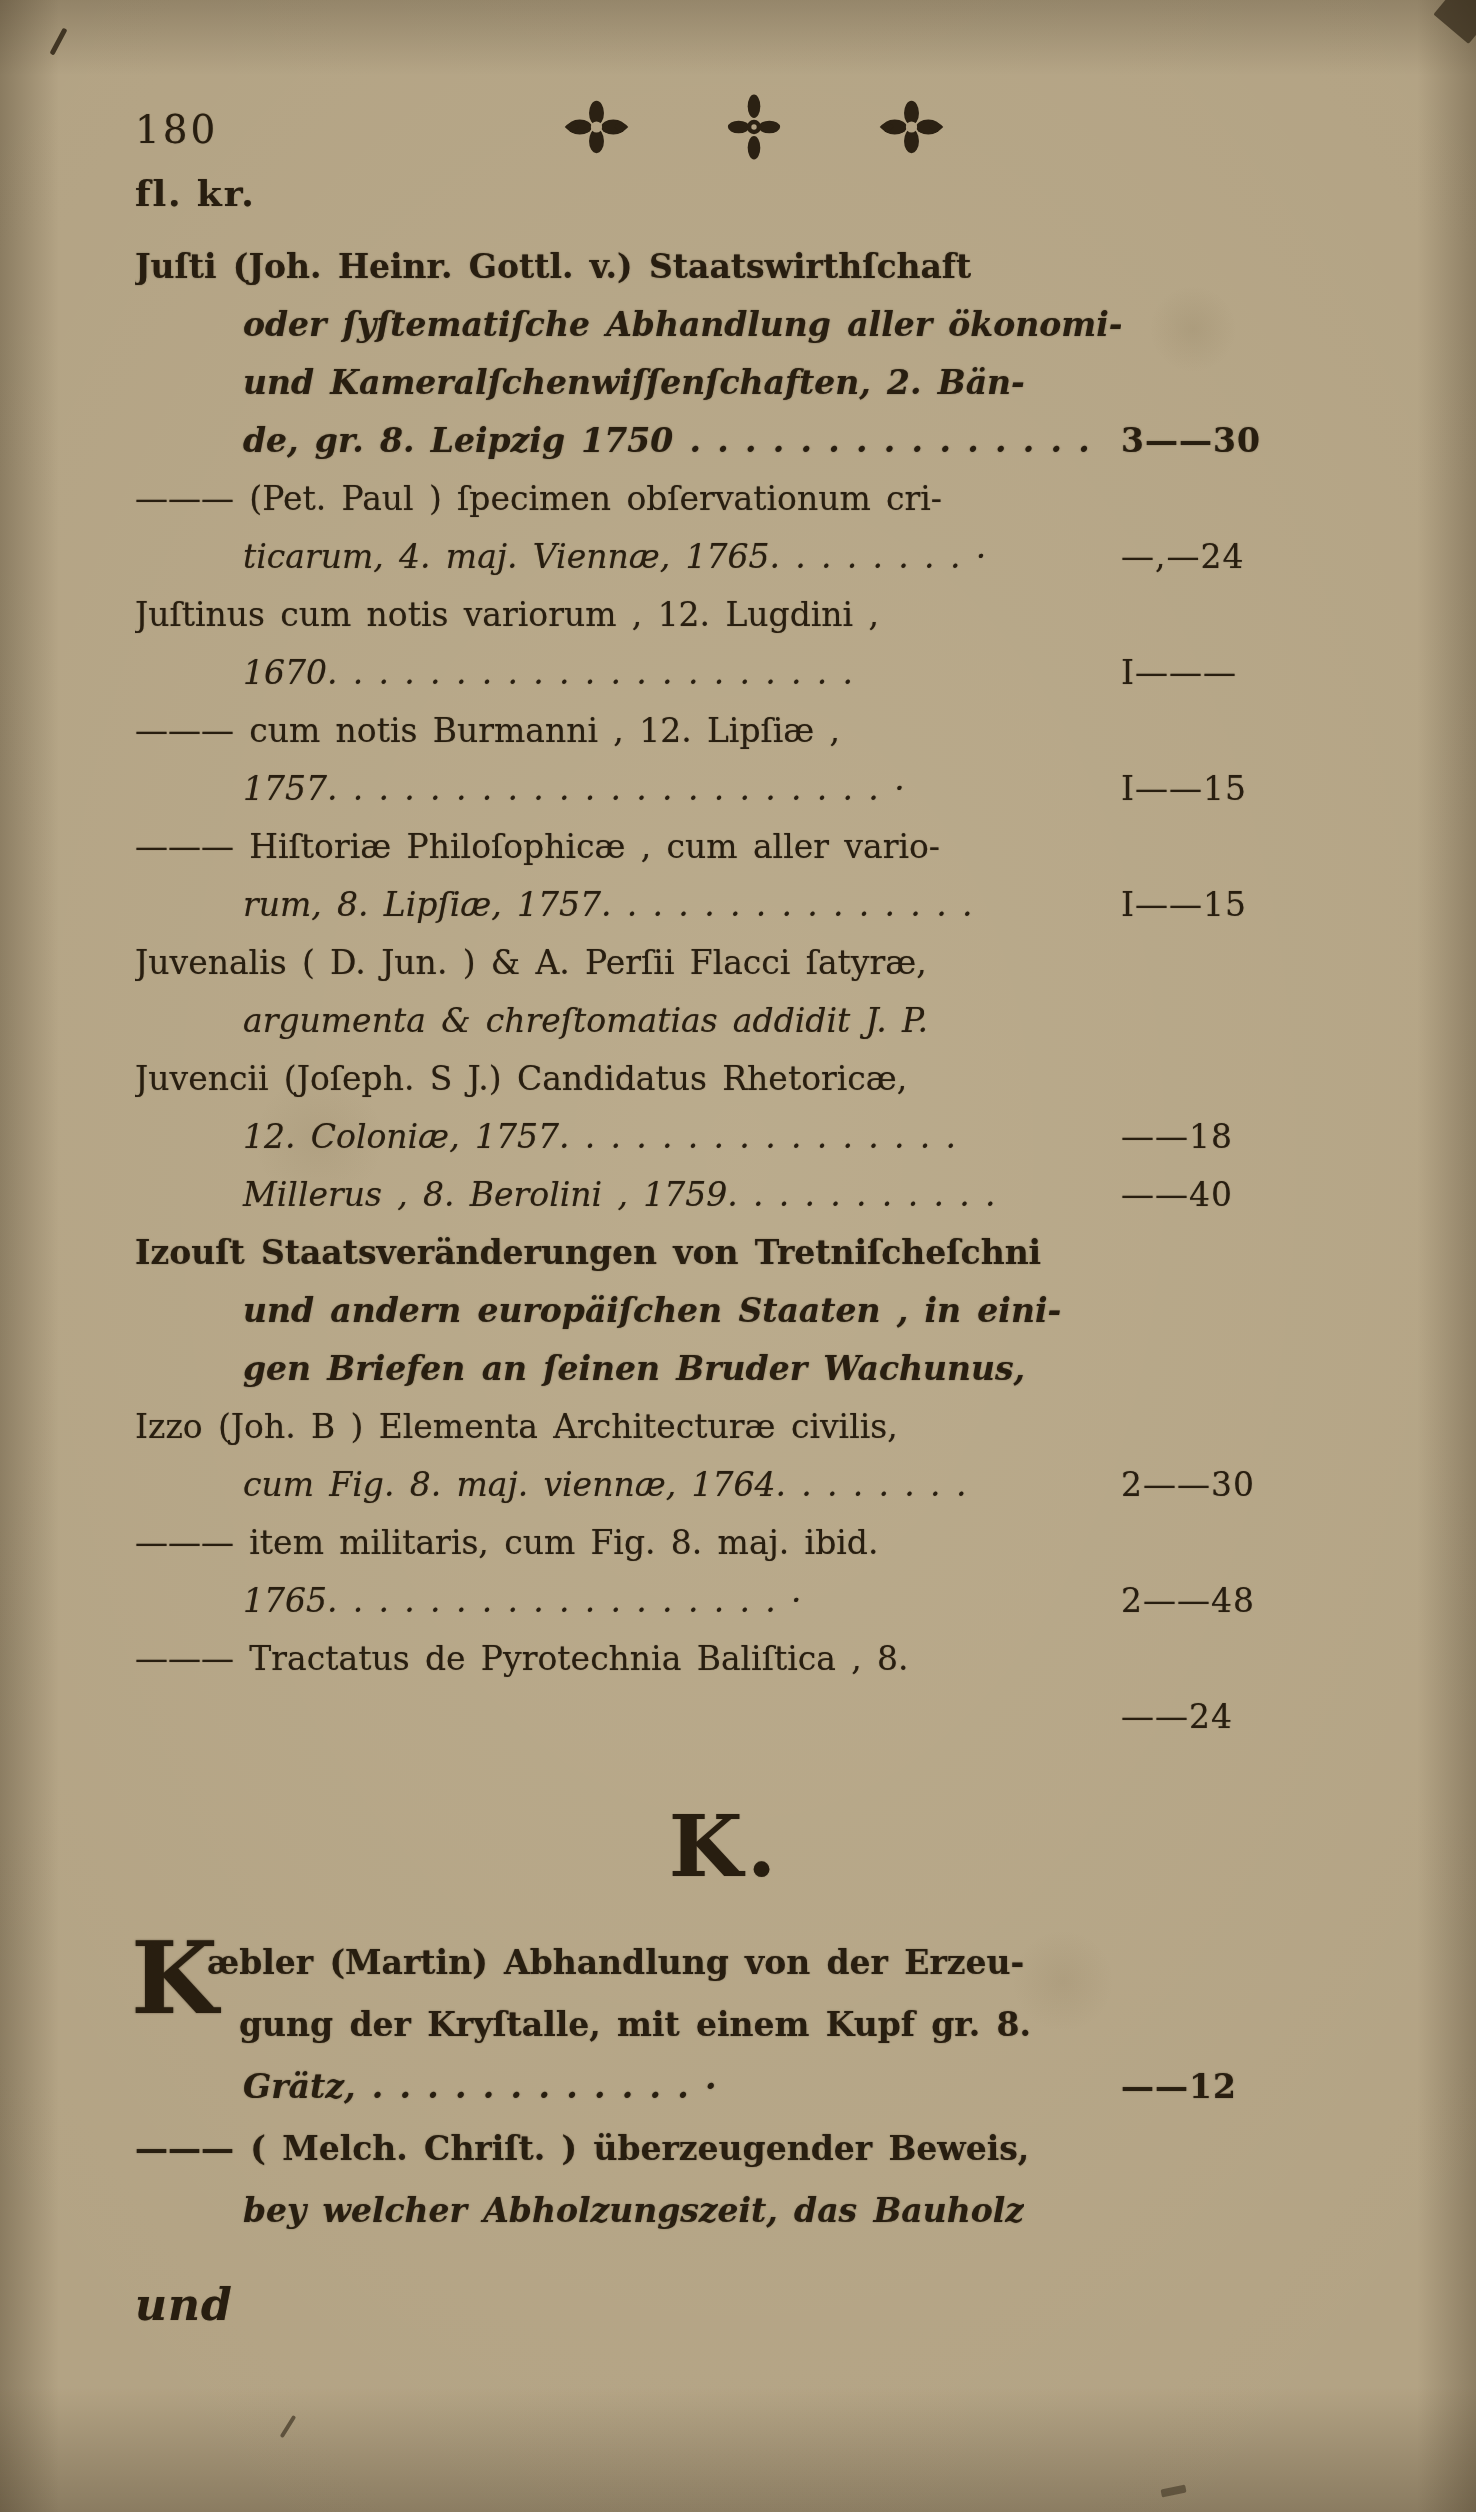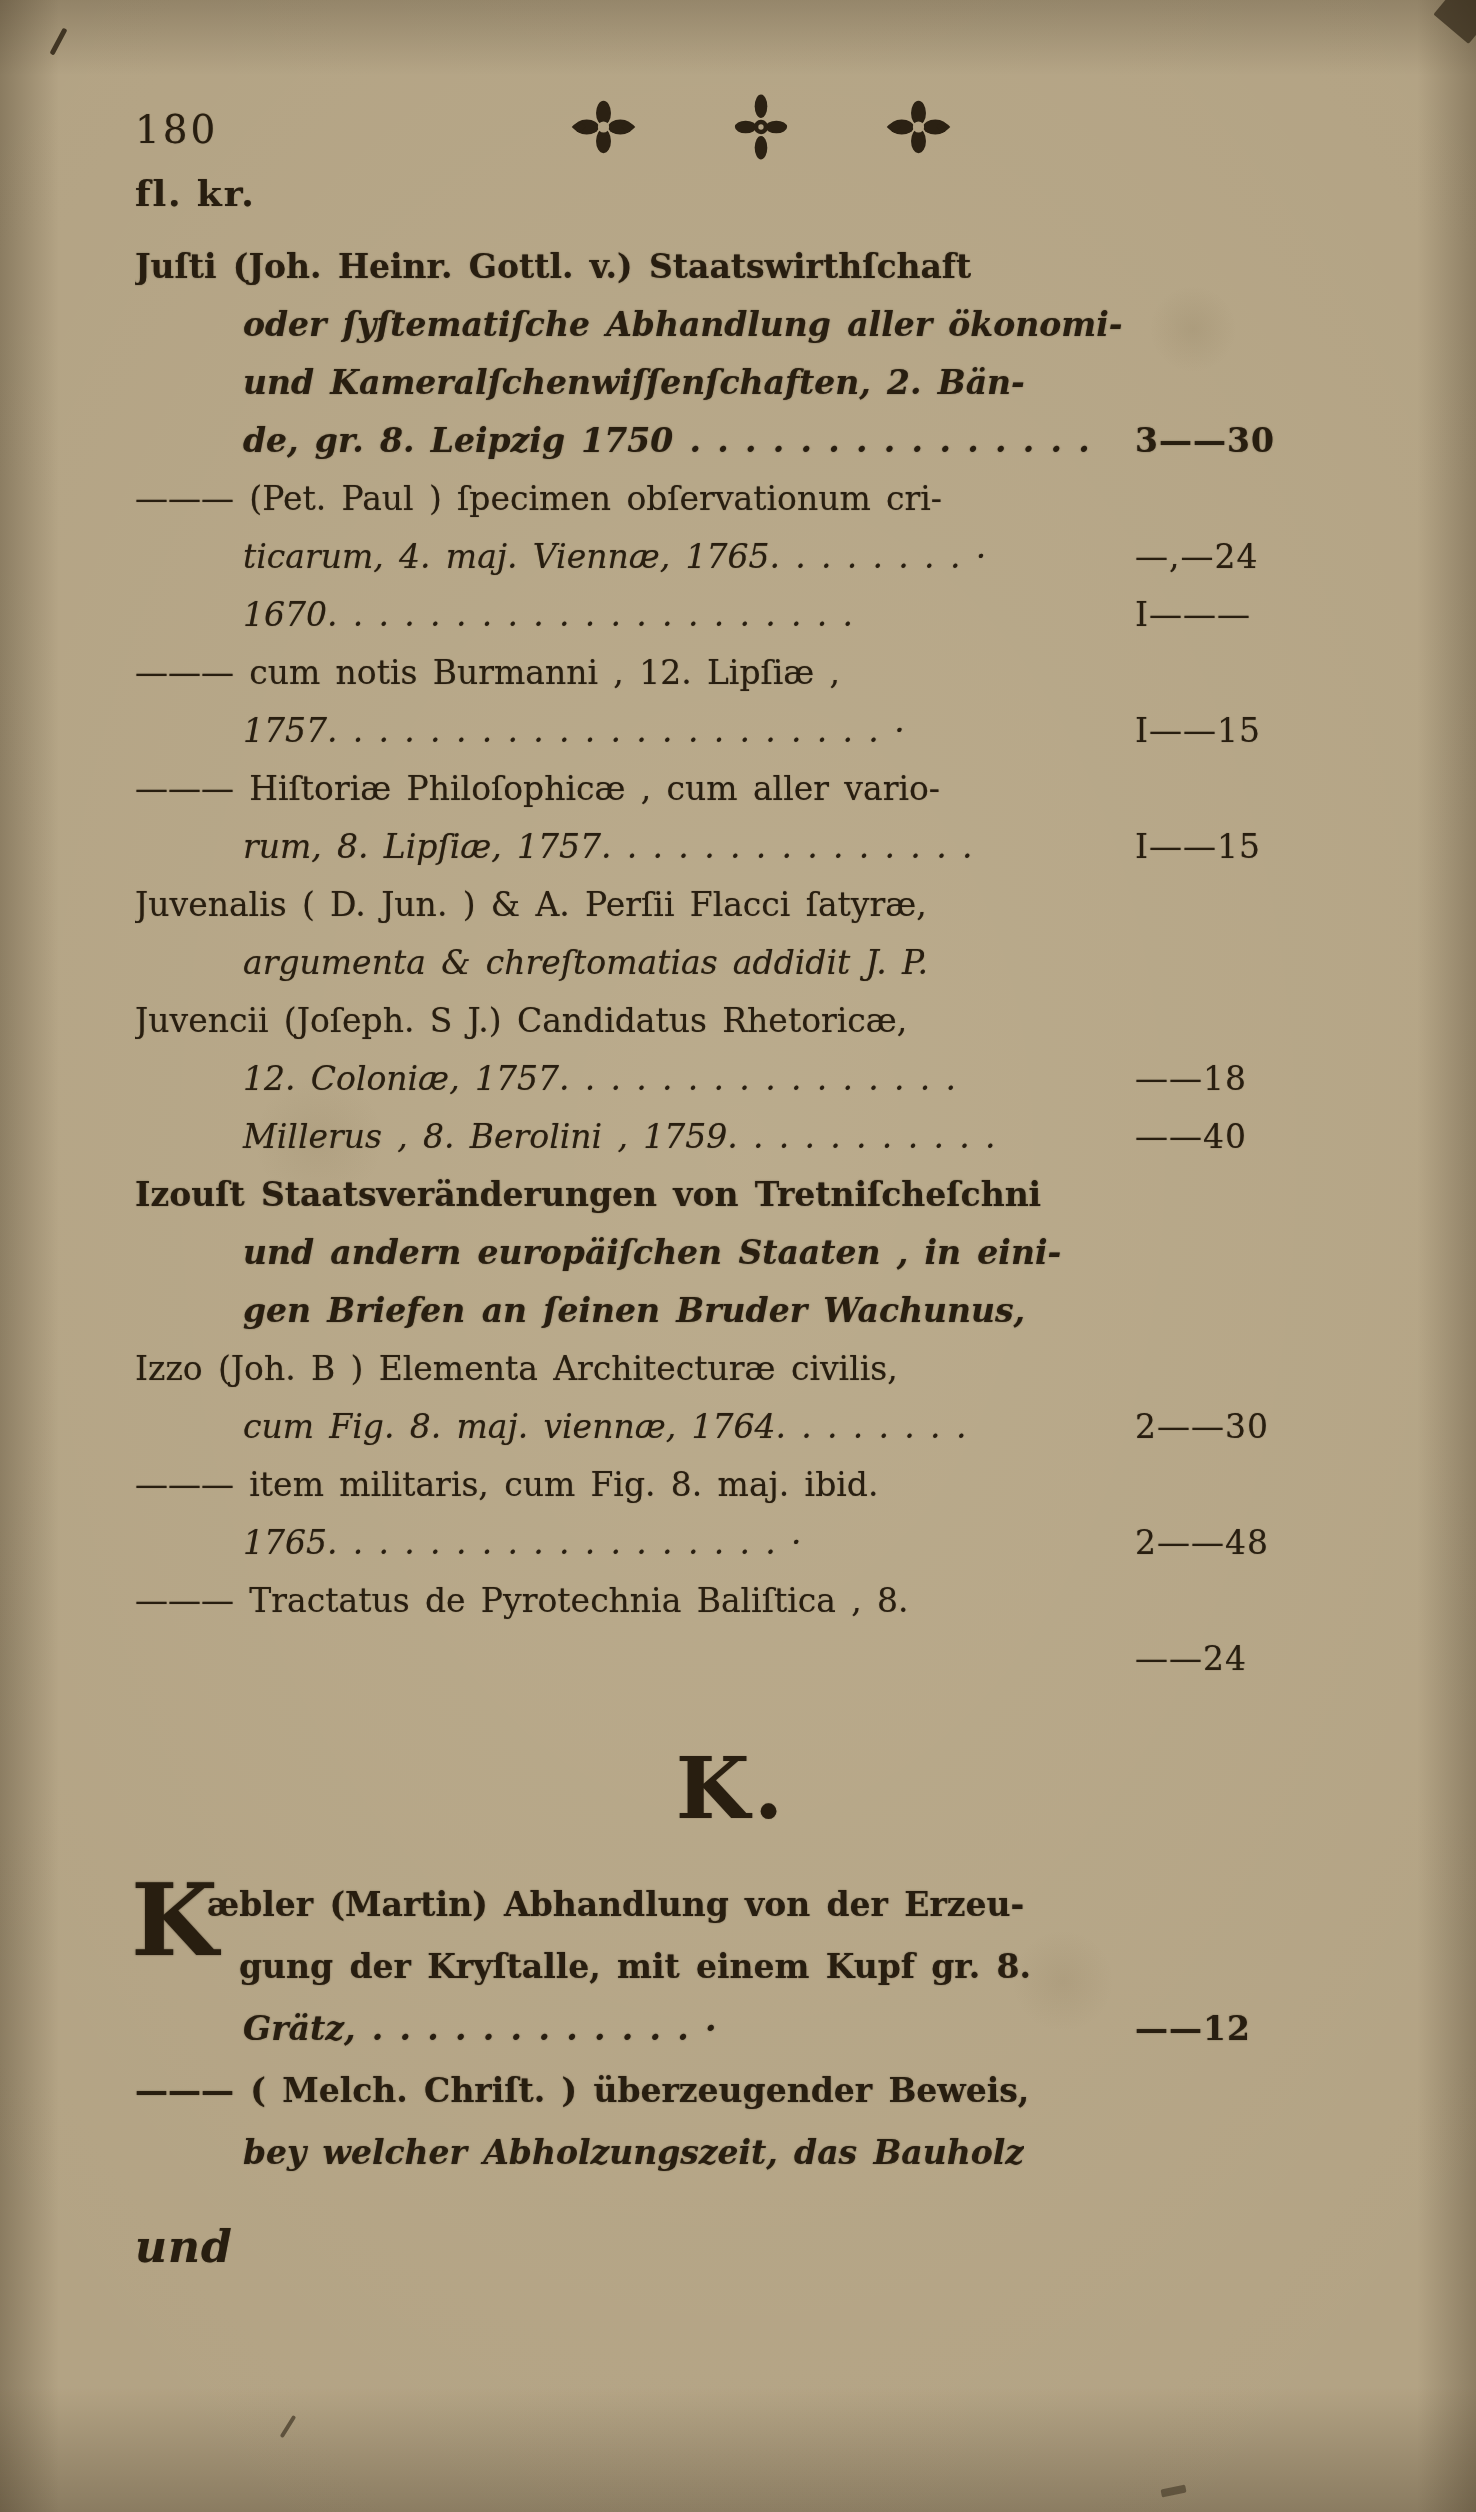--- a/index.html
+++ b/index.html
@@ -20,21 +20,21 @@
       radial-gradient(ellipse 115% 105% at 50% 46%, rgba(255,246,218,0.10), rgba(0,0,0,0) 60%),
       radial-gradient(ellipse 140% 120% at 50% 50%, rgba(0,0,0,0) 55%, rgba(60,46,24,0.34) 100%),
       linear-gradient(90deg, rgba(52,40,22,0.32) 0%, rgba(0,0,0,0) 4%, rgba(0,0,0,0) 96%, rgba(52,40,22,0.30) 100%),
       linear-gradient(180deg, rgba(52,40,22,0.26) 0%, rgba(0,0,0,0) 3%, rgba(0,0,0,0) 95%, rgba(52,40,22,0.32) 100%),
       #b3a384;
   }
 
   .content {
     position: absolute;
     left: 135px;
-    right: 148px;
+    right: 162px;
     top: 93px;
     text-shadow: 0 0 1px rgba(40,30,16,0.55);
   }
 
   
   .header-row {
     display: grid;
     grid-template-columns: 1fr auto 1fr;
     align-items: center;
     height: 70px;
@@ -211,20 +211,21 @@
       <div class="line">
           <span class="txt">——— (Pet. Paul ) ſpecimen obſervationum cri-</span>
           <span class="price"></span>
         </div>
       <div class="line indent">
           <span class="txt">ticarum, 4. maj. Viennæ, 1765. . . . . . . . ·</span>
           <span class="price">—,—24</span>
         </div>
 
       <div class="line">
+          <span class="txt">Juſtinus cum notis variorum , 12. Lugdini ,</span>
           <span class="price"></span>
         </div>
       <div class="line indent">
           <span class="txt">1670. . . . . . . . . . . . . . . . . . . . .</span>
           <span class="price">I———</span>
         </div>
 
       <div class="line">
           <span class="txt">——— cum notis Burmanni , 12. Lipſiæ ,</span>
           <span class="price"></span>

